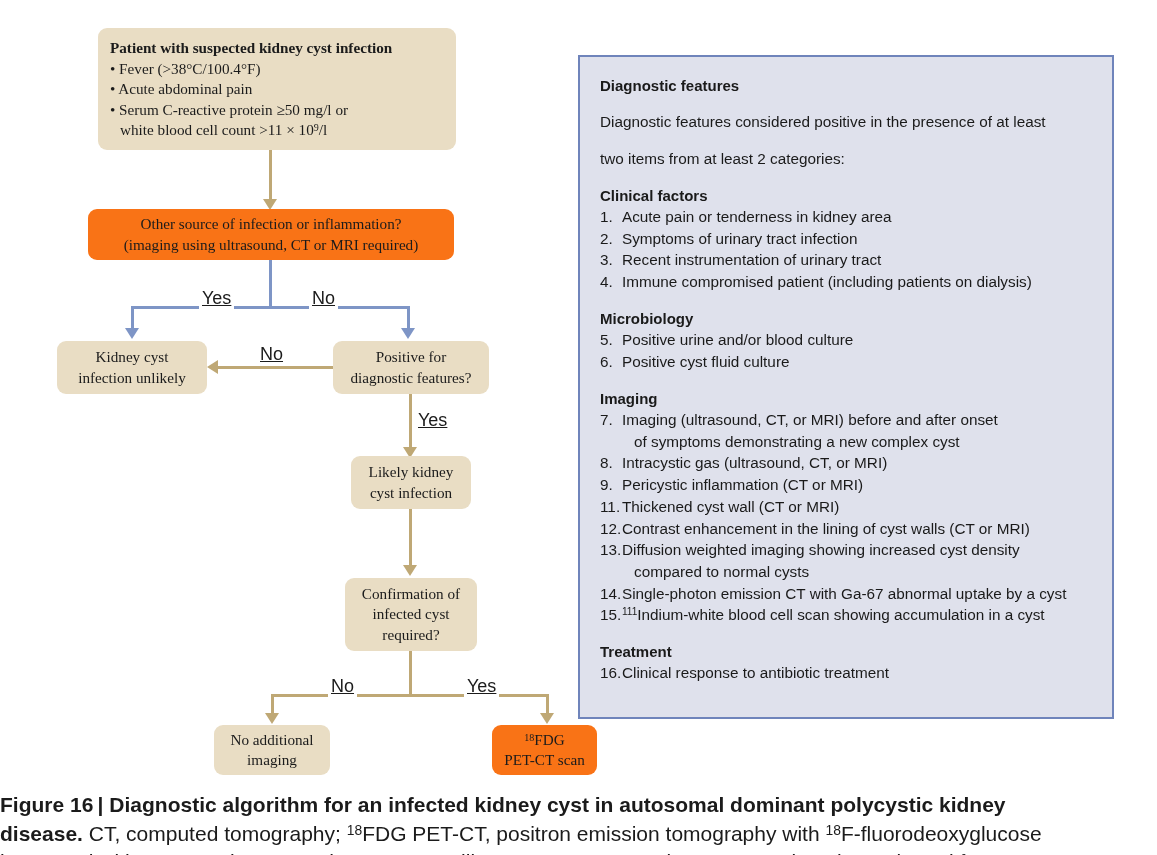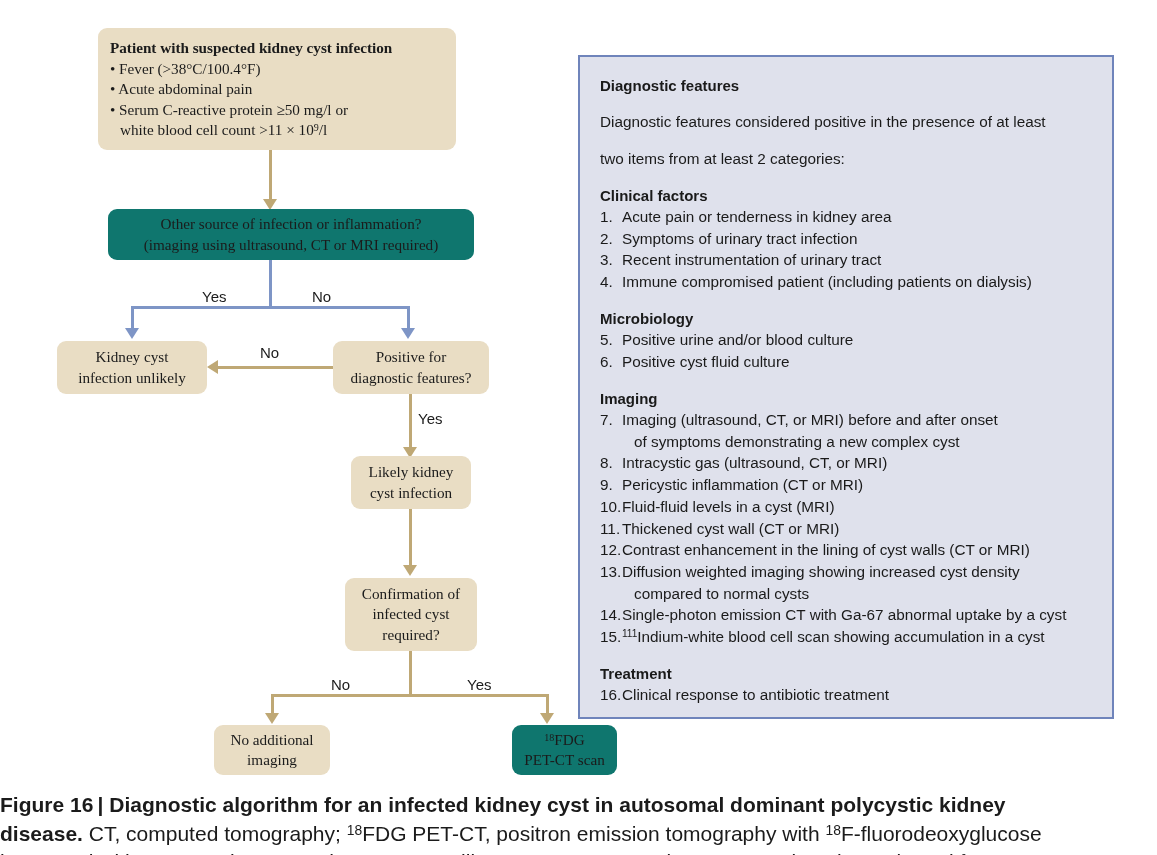--- a/index.html
+++ b/index.html
@@ -19,21 +19,21 @@
     display:flex;
     flex-direction:column;
     justify-content:center;
     font-size:15.2px;
     line-height:1.33;
     color:#1b1b1b;
     z-index:3;
     font-family:Liberation Serif, serif;
   }
   .node.tan{background:#e9ddc4;}
-  .node.blue{background:#0f766e;margin-left:20px;}
+  .node.blue{background:#f97316;}
   .node.center{align-items:center;text-align:center;}
   .node.left{align-items:flex-start;text-align:left;padding-left:12px;padding-right:10px;}
 
   .node .title{font-weight:bold;display:block;margin-bottom:1px;}
   .node .bullet{display:block;white-space:nowrap;}
   .node .bullet .ind{padding-left:10px;display:inline-block;}
   .node .ln{display:block;white-space:nowrap;}
 
   sup{font-size:0.66em;vertical-align:0.45em;line-height:0;}
 
@@ -45,22 +45,22 @@
   .blue-c{background:#7e95c6;}
 
   .arrow{position:absolute;width:0;height:0;z-index:2;}
   .arrow.down{border-left:7.5px solid transparent;border-right:7.5px solid transparent;}
   .arrow.down.tan-a{border-top:11px solid #bfa875;}
   .arrow.down.blue-a{border-top:11px solid #7e95c6;}
   .arrow.left{border-top:7.5px solid transparent;border-bottom:7.5px solid transparent;}
   .arrow.left.tan-a{border-right:11px solid #bfa875;}
 
   .elabel{
-    position:absolute;font-size:15px;color:#1b1b1b;z-index:4;
-    white-space:nowrap;background:#fff;padding:0 3px;
+    position:absolute;font-size:18px;color:#1b1b1b;z-index:4;
+    white-space:nowrap;background:#fff;padding:0 3px;text-decoration:underline;
   }
 
   
   .panel{
     position:absolute;
     left:578px;top:55px;width:536px;height:664px;
     background:#dfe1ec;
     border:2.5px solid #6f84bb;
     box-sizing:border-box;
     padding:18px 18px 0 20px;
@@ -211,24 +211,20 @@
       </div>
     <div class="li">
         <span class="num">8.</span>
         <span class="txt">Intracystic gas (ultrasound, CT, or MRI)</span>
       </div>
     <div class="li">
         <span class="num">9.</span>
         <span class="txt">Pericystic inflammation (CT or MRI)</span>
       </div>
     <div class="li">
-        <span class="num">10.</span>
-        <span class="txt">Fluid-fluid levels in a cyst (MRI)</span>
-      </div>
-    <div class="li">
         <span class="num">11.</span>
         <span class="txt">Thickened cyst wall (CT or MRI)</span>
       </div>
     <div class="li">
         <span class="num">12.</span>
         <span class="txt">Contrast enhancement in the lining of cyst walls (CT or MRI)</span>
       </div>
     <div class="li">
         <span class="num">13.</span>
         <span class="txt"><span>Diffusion weighted imaging showing increased cyst density</span><span class="cont">compared to normal cysts</span></span>

